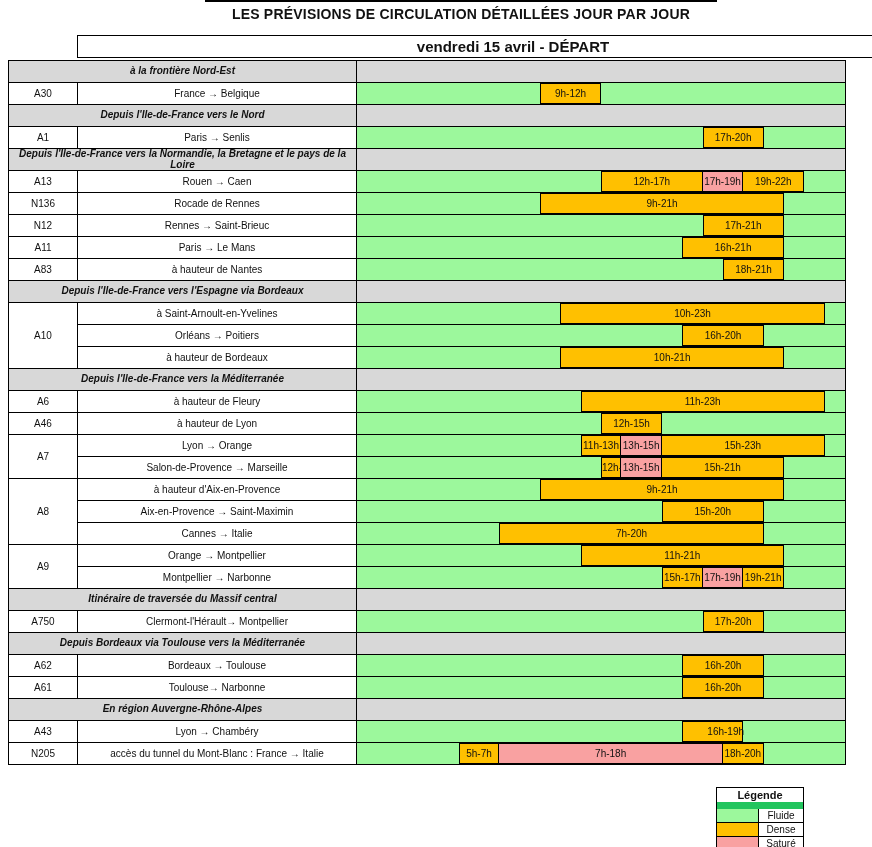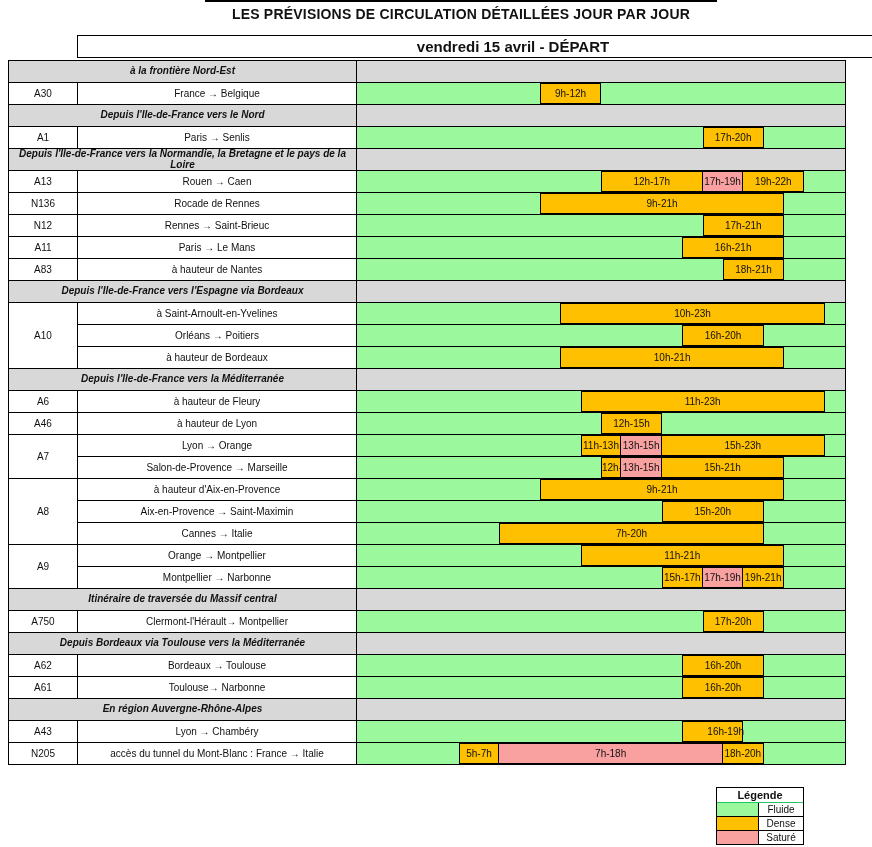--- a/index.html
+++ b/index.html
@@ -21,21 +21,21 @@
   td.code{background:#fff;text-align:center;font-size:10px;}
   td.route{background:#fff;text-align:center;font-size:10px;}
   td.timeline{background:var(--fluide,#9CF89C);position:relative;overflow:visible;}
   .seg{position:absolute;top:0;bottom:0;box-sizing:border-box;border:1px solid #000;
        font-size:10px;line-height:20px;text-align:center;white-space:nowrap;overflow:visible;}
   .seg.dense{background:var(--dense,#FFC000);}
   .seg.sature{background:var(--sature,#F9A1A1);}
   .legend{position:absolute;left:716px;top:787px;width:86px;border:1px solid #000;
           box-sizing:content-box;background:#fff;}
   .legend-header{height:14px;line-height:14px;text-align:center;font-size:11px;
-          font-weight:bold;border-bottom:1px solid #22c55e;}
+          font-weight:bold;border-bottom:7px solid #22c55e;}
   .legend-row{display:flex;height:13px;}
   .legend-row + .legend-row{border-top:1px solid #000;}
   .legend-swatch{width:42px;border-right:1px solid #000;box-sizing:border-box;}
   .legend-swatch.fluide{background:var(--fluide,#9CF89C);}
   .legend-swatch.dense{background:var(--dense,#FFC000);}
   .legend-swatch.sature{background:var(--sature,#F9A1A1);}
   .legend-label{flex:1;text-align:center;font-size:10px;line-height:13px;}
 </style>
 </head>
 <body>

